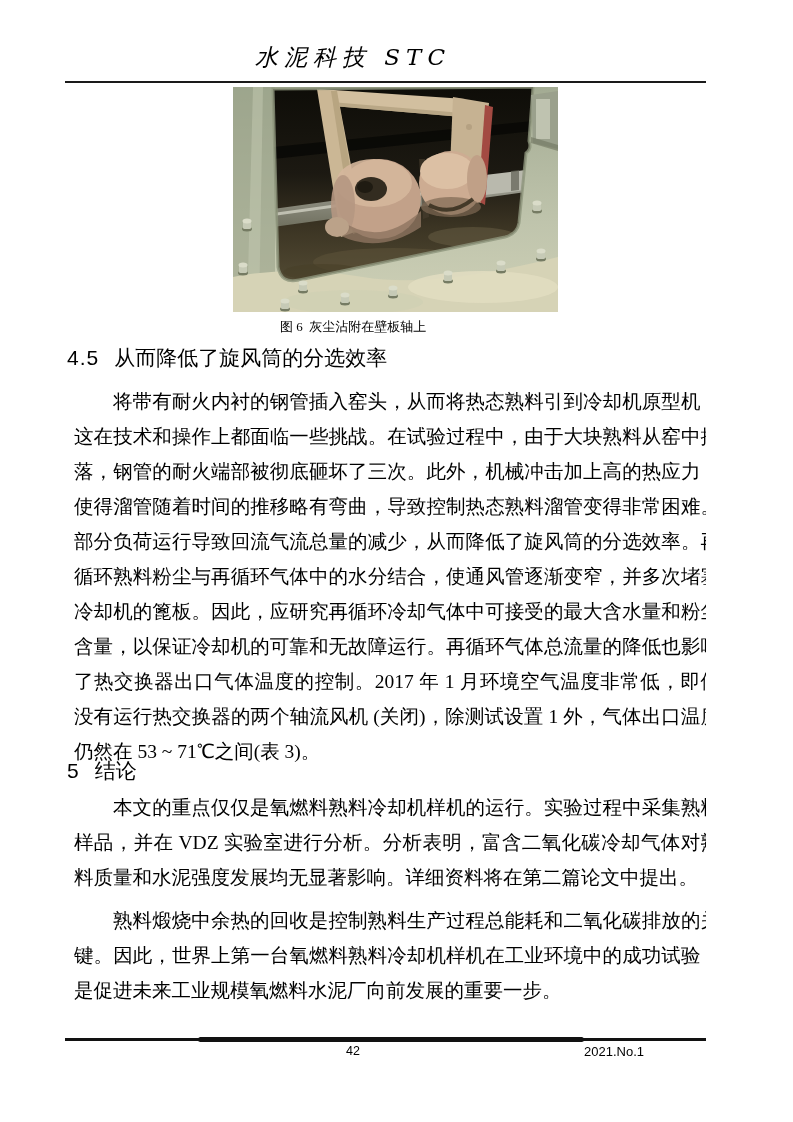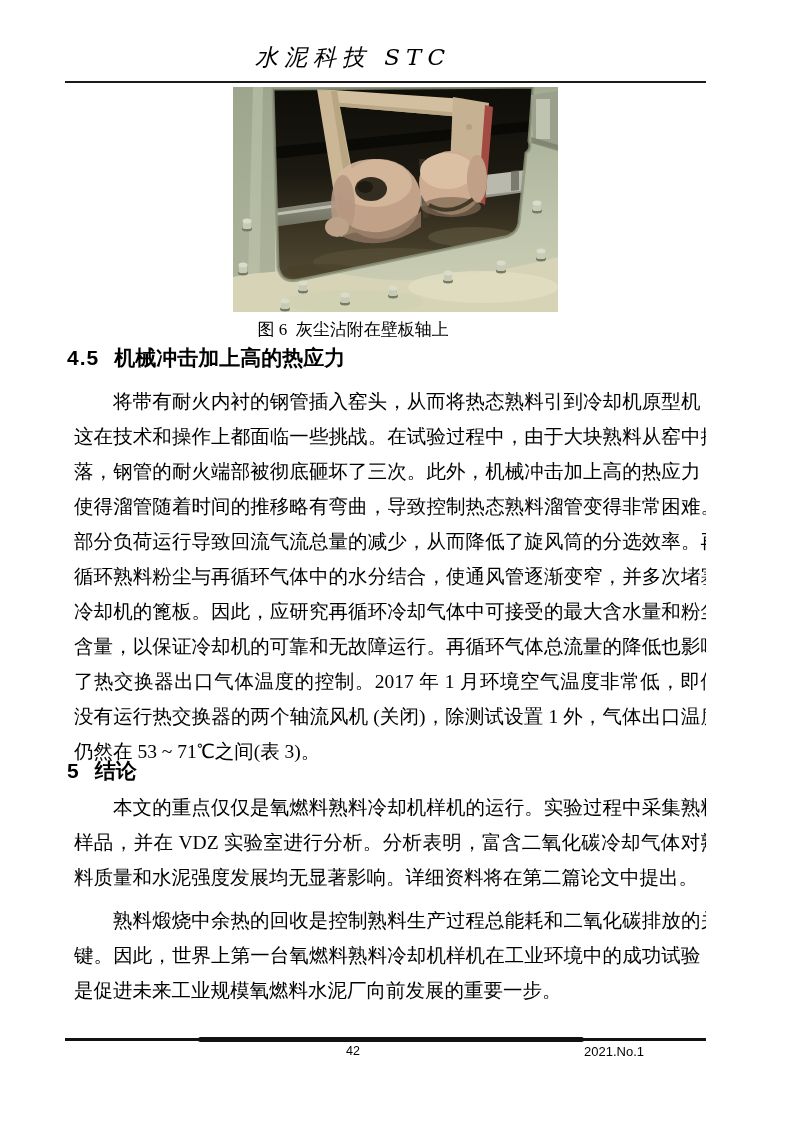--- a/index.html
+++ b/index.html
@@ -18,27 +18,27 @@
     position:absolute; top:81px; left:65px; width:663px; height:2px;
     background:#1a1a1a;
   }
   
   .figure-photo {
     position:absolute; top:87px; left:233px; width:325px; height:225px;
     display:block;
   }
   .figure-caption {
     position:absolute; top:318px; left:0; width:100%;
-    text-align:center; font-size:17px; white-space:pre;
+    text-align:center; font-size:13px; white-space:pre;
   }
   
   .sec-heading {
     position:absolute; left:67px;
     font-family:"Liberation Sans","DejaVu Sans",sans-serif;
-    font-weight:bold; font-size:21px; line-height:1;
+    font-weight:normal; font-size:21px; line-height:1;
     display:flex; align-items:baseline;text-align:center;
   }
   .sec-heading .sec-num { margin-right:15px; letter-spacing:1px; }
   #heading-45 { top:347px; }
   #heading-5  { top:760px; }
   
   .body-block { position:absolute; left:66px; width:662px; }
   #body-45 { top:376px; }
   #body-5  { top:782px; }
   .body-block p {
@@ -209,21 +209,21 @@
           <rect x="-4" y="-4" width="8" height="8" rx="1.5" fill="#c6cab6"></rect>
           <ellipse cy="-4" rx="4.5" ry="2.5" fill="#dadcc9"></ellipse>
         </g>
     </g>
   </svg>
 
   <div class="figure-caption">图 6  灰尘沾附在壁板轴上</div>
 
   <div class="sec-heading" id="heading-45">
     <span class="sec-num">4.5</span>
-    <span class="sec-title">机械冲击加上高的热应力</span>
+    <span class="sec-title">从而降低了旋风筒的分选效率</span>
   </div>
   <div class="body-block" id="body-45">
     <p>将带有耐火内衬的钢管插入窑头，从而将热态熟料引到冷却机原型机，这在技术和操作上都面临一些挑战。在试验过程中，由于大块熟料从窑中掉落，钢管的耐火端部被彻底砸坏了三次。此外，机械冲击加上高的热应力，使得溜管随着时间的推移略有弯曲，导致控制热态熟料溜管变得非常困难。部分负荷运行导致回流气流总量的减少，从而降低了旋风筒的分选效率。再循环熟料粉尘与再循环气体中的水分结合，使通风管逐渐变窄，并多次堵塞冷却机的篦板。因此，应研究再循环冷却气体中可接受的最大含水量和粉尘含量，以保证冷却机的可靠和无故障运行。再循环气体总流量的降低也影响了热交换器出口气体温度的控制。2017 年 1 月环境空气温度非常低，即使没有运行热交换器的两个轴流风机 (关闭)，除测试设置 1 外，气体出口温度仍然在 53 ~ 71℃之间(表 3)。</p>
   </div>
 
   <div class="sec-heading" id="heading-5">
     <span class="sec-num">5</span>
     <span class="sec-title">结论</span>
   </div>
   <div class="body-block" id="body-5">

